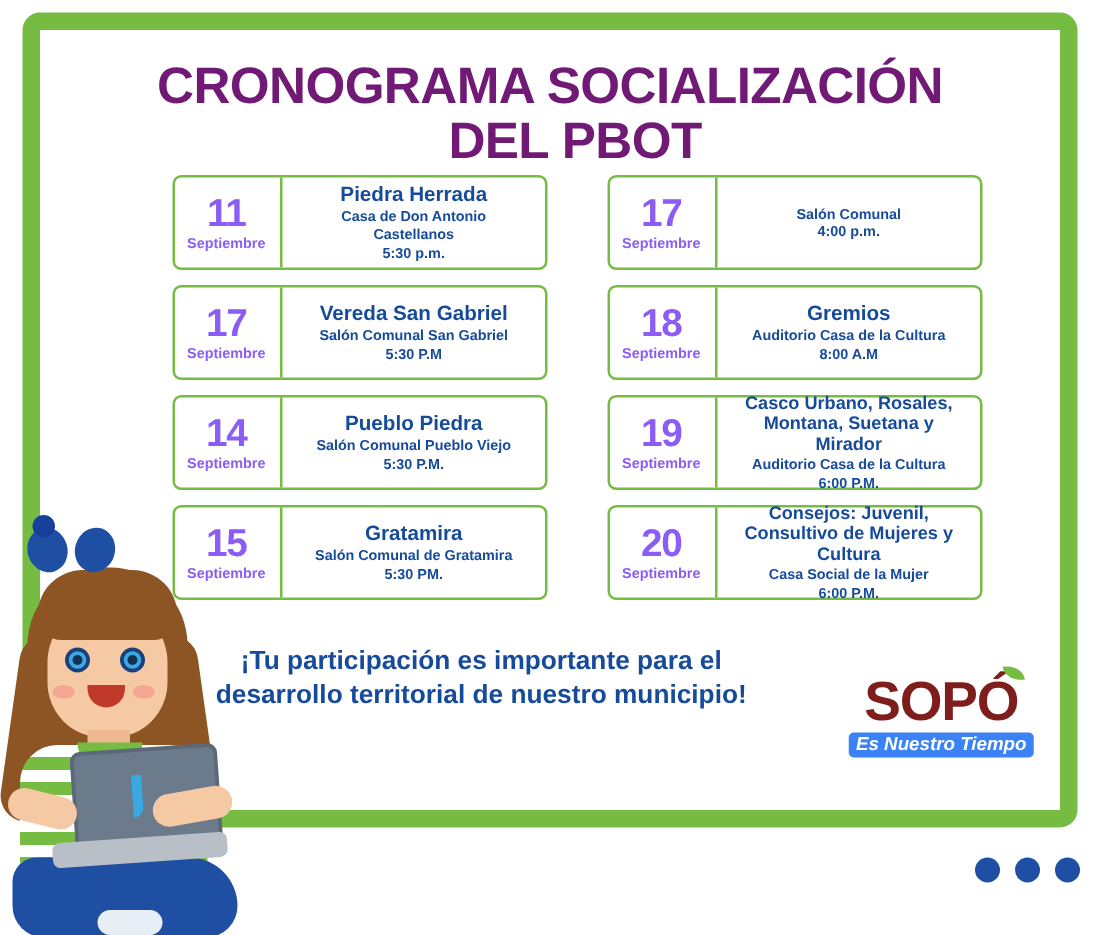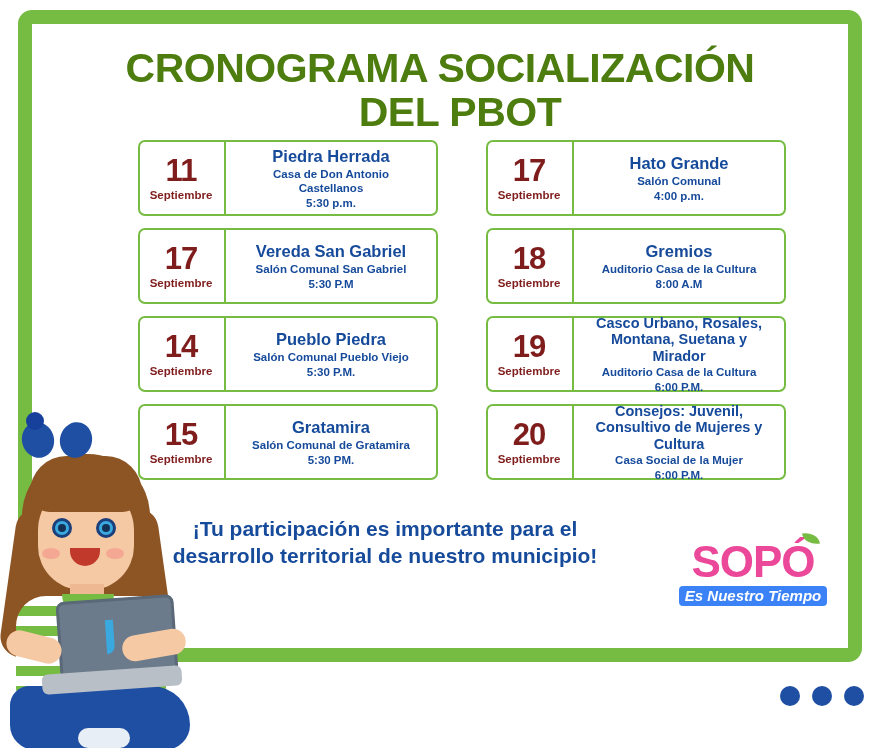--- a/index.html
+++ b/index.html
@@ -24,21 +24,21 @@
     background: #ffffff;
   }
   .inner {
     position: absolute;
     left: 32px; top: 24px;
     width: 816px; height: 624px;
     background: #ffffff;
   }
   .title {
     text-align: center;
-    color: #4d7c0f;
+    color: #701a75;
     font-weight: bold;
     font-size: 41px;
     letter-spacing: -0.5px;
     line-height: 1.08;
     padding-top: 22px;
   }
   .title .l2 { display: block; padding-left: 40px; }
 
   .grid {
     position: absolute;
@@ -54,21 +54,21 @@
     border-radius: 7px;
     height: 76px;
     display: flex;
     align-items: center;
     background: #fff;
   }
   .daybox {
     width: 84px;
     flex: 0 0 84px;
     text-align: center;
-    color: #7f1d1d;
+    color: #8b5cf6;
     padding-right: 2px;
   }
   .day {
     font-size: 31px;
     font-weight: bold;
     line-height: 1.0;
     letter-spacing: -1px;
   }
   .month {
     font-size: 11.5px;
@@ -119,21 +119,21 @@
   
   .logo {
     position: absolute;
     left: 668px; top: 540px;
     width: 170px; height: 82px;
     text-align: center;
   }
   .logo-main {
     font-size: 44px;
     font-weight: bold;
-    color: #ec4899;
+    color: #7f1d1d;
     letter-spacing: -1px;
     line-height: 1;
     position: relative;
     display: inline-block;
   }
   .logo-leaf {
     position: absolute;
     right: -4px; top: -8px;
     width: 16px; height: 13px;
     background: #76bc43;
@@ -239,21 +239,20 @@
       </div>
     </div>
 
     <div class="card">
       <div class="daybox">
         <div class="day">17</div>
         <div class="month">Septiembre</div>
       </div>
       <div class="sep"></div>
       <div class="info">
-        <div class="place">Hato Grande</div>
         <div class="venue">Salón Comunal</div>
         <div class="time">4:00 p.m.</div>
       </div>
     </div>
 
     <div class="card">
       <div class="daybox">
         <div class="day">17</div>
         <div class="month">Septiembre</div>
       </div>

